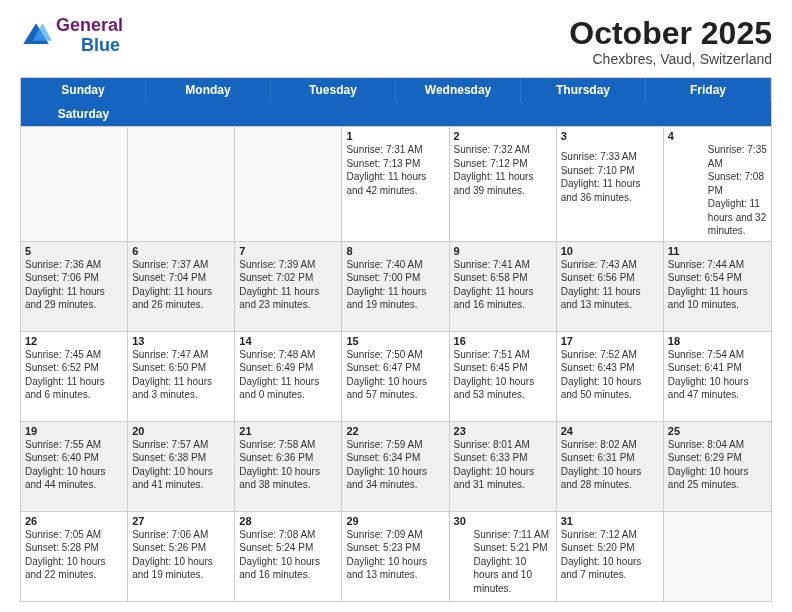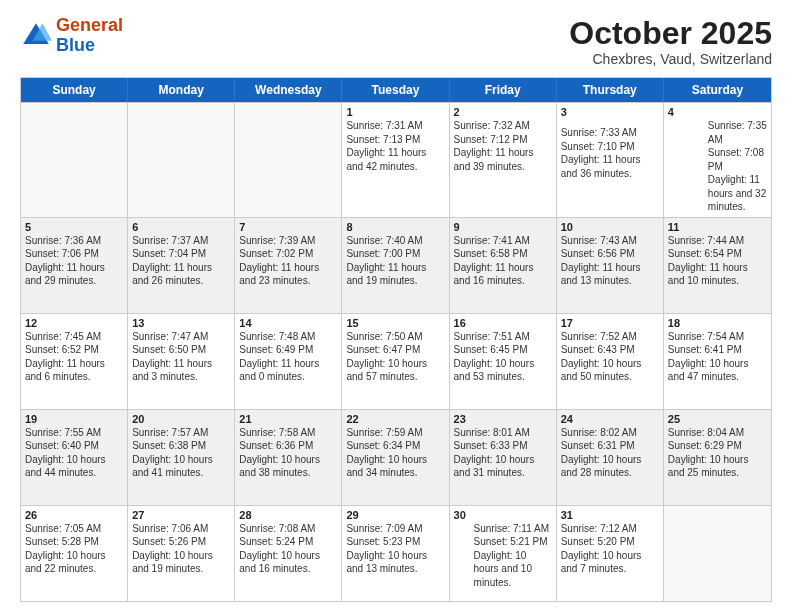--- a/index.html
+++ b/index.html
@@ -26,22 +26,22 @@
     .logo {
       display: flex;
       align-items: center;
       gap: 4px;
     }
     .logo-text {
       font-size: 18px;
       font-weight: bold;
       line-height: 1.1;
     }
-    .logo-general { color: #c2410c; }
-    .logo-blue { color: #1565c0; }
+    .logo-general { color: #701a75; }
+    .logo-blue { color: #1565c0; margin-left: 25px; }
     .logo-icon {
       width: 32px;
       height: 32px;
     }
     .title-block {
       text-align: right;
     }
     .month-title {
       font-size: 32px;
       font-weight: bold;
@@ -53,21 +53,21 @@
       color: #444;
     }
     .calendar {
       flex: 1;
       display: flex;
       flex-direction: column;
       border: 1px solid #ccc;
     }
     .cal-header-row {
       display: grid;
-      grid-template-columns: repeat(7, 1fr);
+      grid-template-columns: repeat(6, 1fr);
       background: #1565c0;
     }
     .cal-header-cell {
       color: #fff;
       font-size: 12px;
       font-weight: bold;
       text-align: center;
       padding: 5px 2px;
       border-right: 1px solid #2979c8;
     }
@@ -125,24 +125,24 @@
     <div class="title-block">
       <div class="month-title">October 2025</div>
       <div class="subtitle">Chexbres, Vaud, Switzerland</div>
     </div>
   </div>
 
   <div class="calendar">
     <div class="cal-header-row">
     <div class="cal-header-cell">Sunday</div>
         <div class="cal-header-cell">Monday</div>
+        <div class="cal-header-cell">Tuesday</div>
         <div class="cal-header-cell">Wednesday</div>
-        <div class="cal-header-cell">Tuesday</div>
+        <div class="cal-header-cell">Thursday</div>
         <div class="cal-header-cell">Friday</div>
-        <div class="cal-header-cell">Thursday</div>
         <div class="cal-header-cell">Saturday</div>
       </div>
     <div class="cal-body">
     <div class="cal-row">
           <div class="cal-cell empty"></div>
           <div class="cal-cell empty"></div>
           <div class="cal-cell empty"></div>
           <div class="cal-cell">
             <div class="day-num">1</div>
             <div class="cell-info" style="white-space: pre-line;">Sunrise: 7:31 AM

